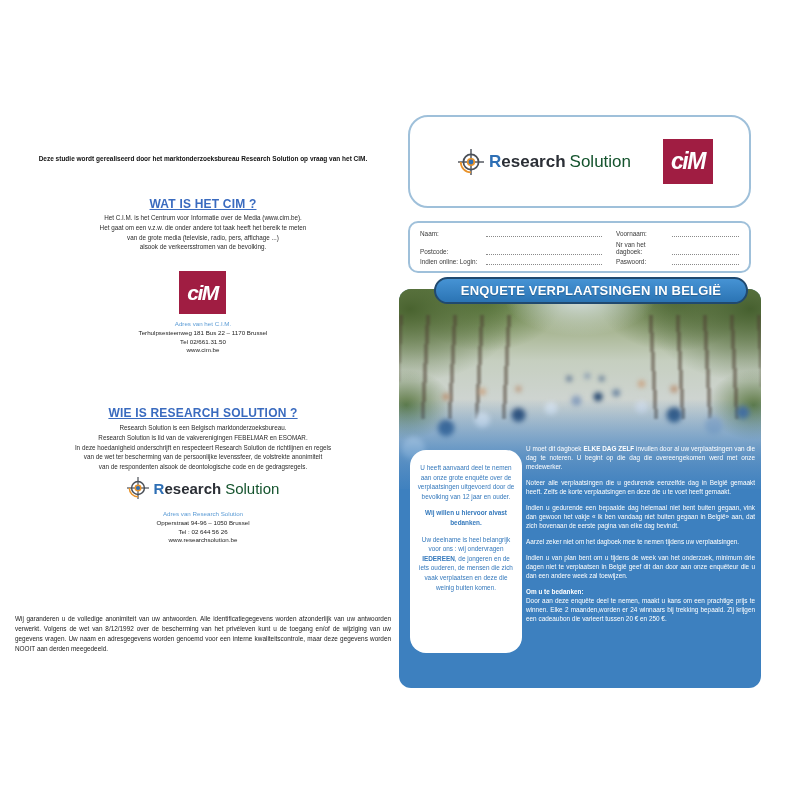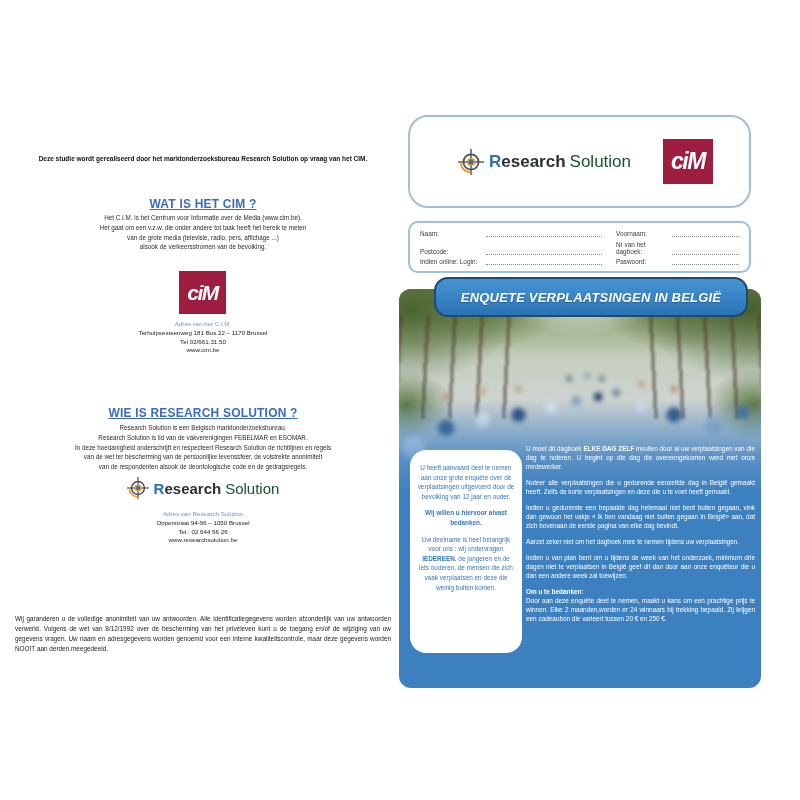--- a/index.html
+++ b/index.html
@@ -51,24 +51,24 @@
   .form-card{left:408px;top:221px;width:343px;height:52px;background:#fff;border:2px solid #9fc0da;
     border-radius:10px;box-sizing:border-box;padding:7px 10px 6px 10px;display:flex;flex-direction:column;
     justify-content:space-between;font-size:6.4px;color:#3a3a3a;}
   .form-row{display:flex;align-items:flex-end;}
   .form-row .lbl-l{width:66px;flex-shrink:0;}
   .form-row .lbl-r{width:64px;flex-shrink:0;padding-left:8px;box-sizing:border-box;}
   .dotline{border-bottom:1.2px dotted #8a8a8a;height:6px;}
   .dots-l{flex:1.35;margin-right:6px;}
   .dots-r{flex:0.78;}
 
-  .banner{left:434px;top:277px;width:314px;height:40px;box-sizing:border-box;z-index:5;
+  .banner{left:434px;top:277px;width:314px;height:27px;box-sizing:border-box;z-index:5;
     background:linear-gradient(180deg,#4693d4 0%,#2b74b4 100%);border:2px solid #20496f;border-radius:14px;
     display:flex;align-items:center;justify-content:center;color:#fff;font-weight:bold;font-size:13px;
-    letter-spacing:.2px;text-shadow:0 1px 1px rgba(0,0,0,.25);font-style:italic;}
+    letter-spacing:.2px;text-shadow:0 1px 1px rgba(0,0,0,.25);}
 
   .panel{left:399px;top:289px;width:362px;height:399px;background:#3d80bf;border-radius:12px;overflow:hidden;z-index:1;}
   .photo{position:absolute;top:0;left:0;width:100%;height:200px;overflow:hidden;}
   .photo-base{position:absolute;inset:0;
     background:
       radial-gradient(ellipse 28% 26% at 50% 4%, #d9e2e4 0%, rgba(217,226,228,0) 75%),
       radial-gradient(ellipse 46% 56% at 3% 10%, #49632f 0%, rgba(73,99,47,0) 65%),
       radial-gradient(ellipse 46% 56% at 97% 10%, #46602f 0%, rgba(70,96,47,0) 65%),
       radial-gradient(ellipse 30% 36% at 24% 6%, #5d7a40 0%, rgba(93,122,64,0) 70%),
       radial-gradient(ellipse 30% 36% at 76% 6%, #566f3c 0%, rgba(86,111,60,0) 70%),

